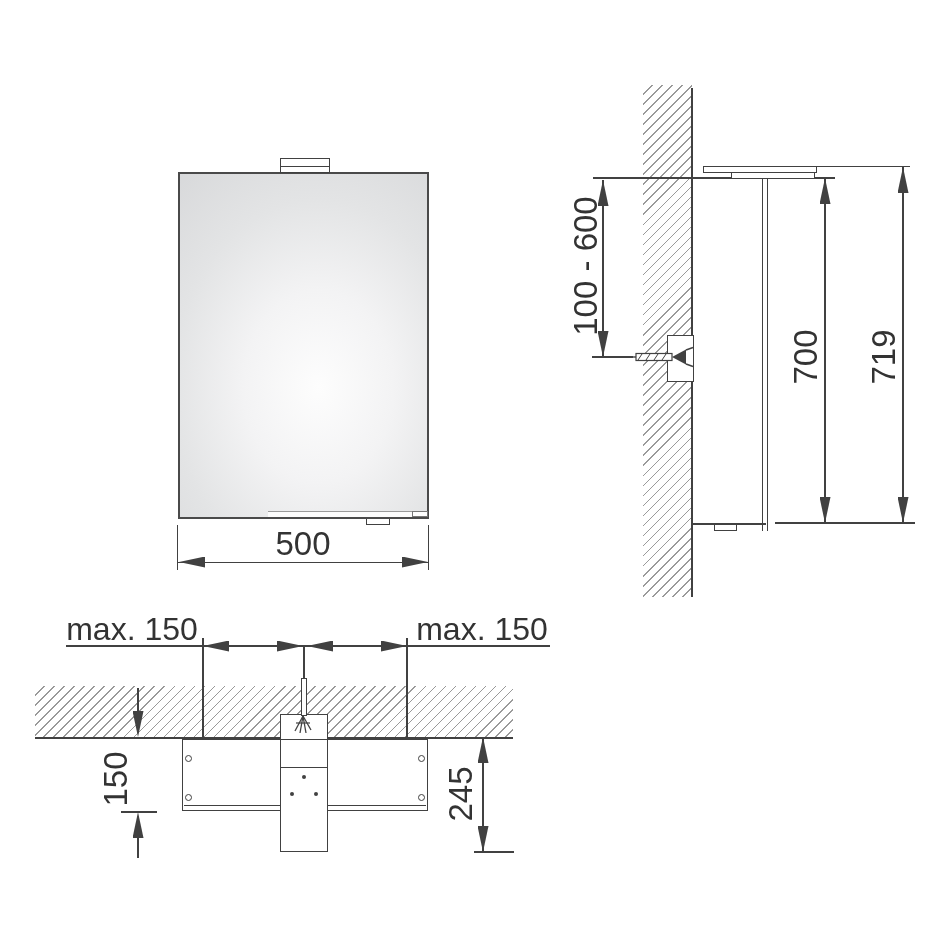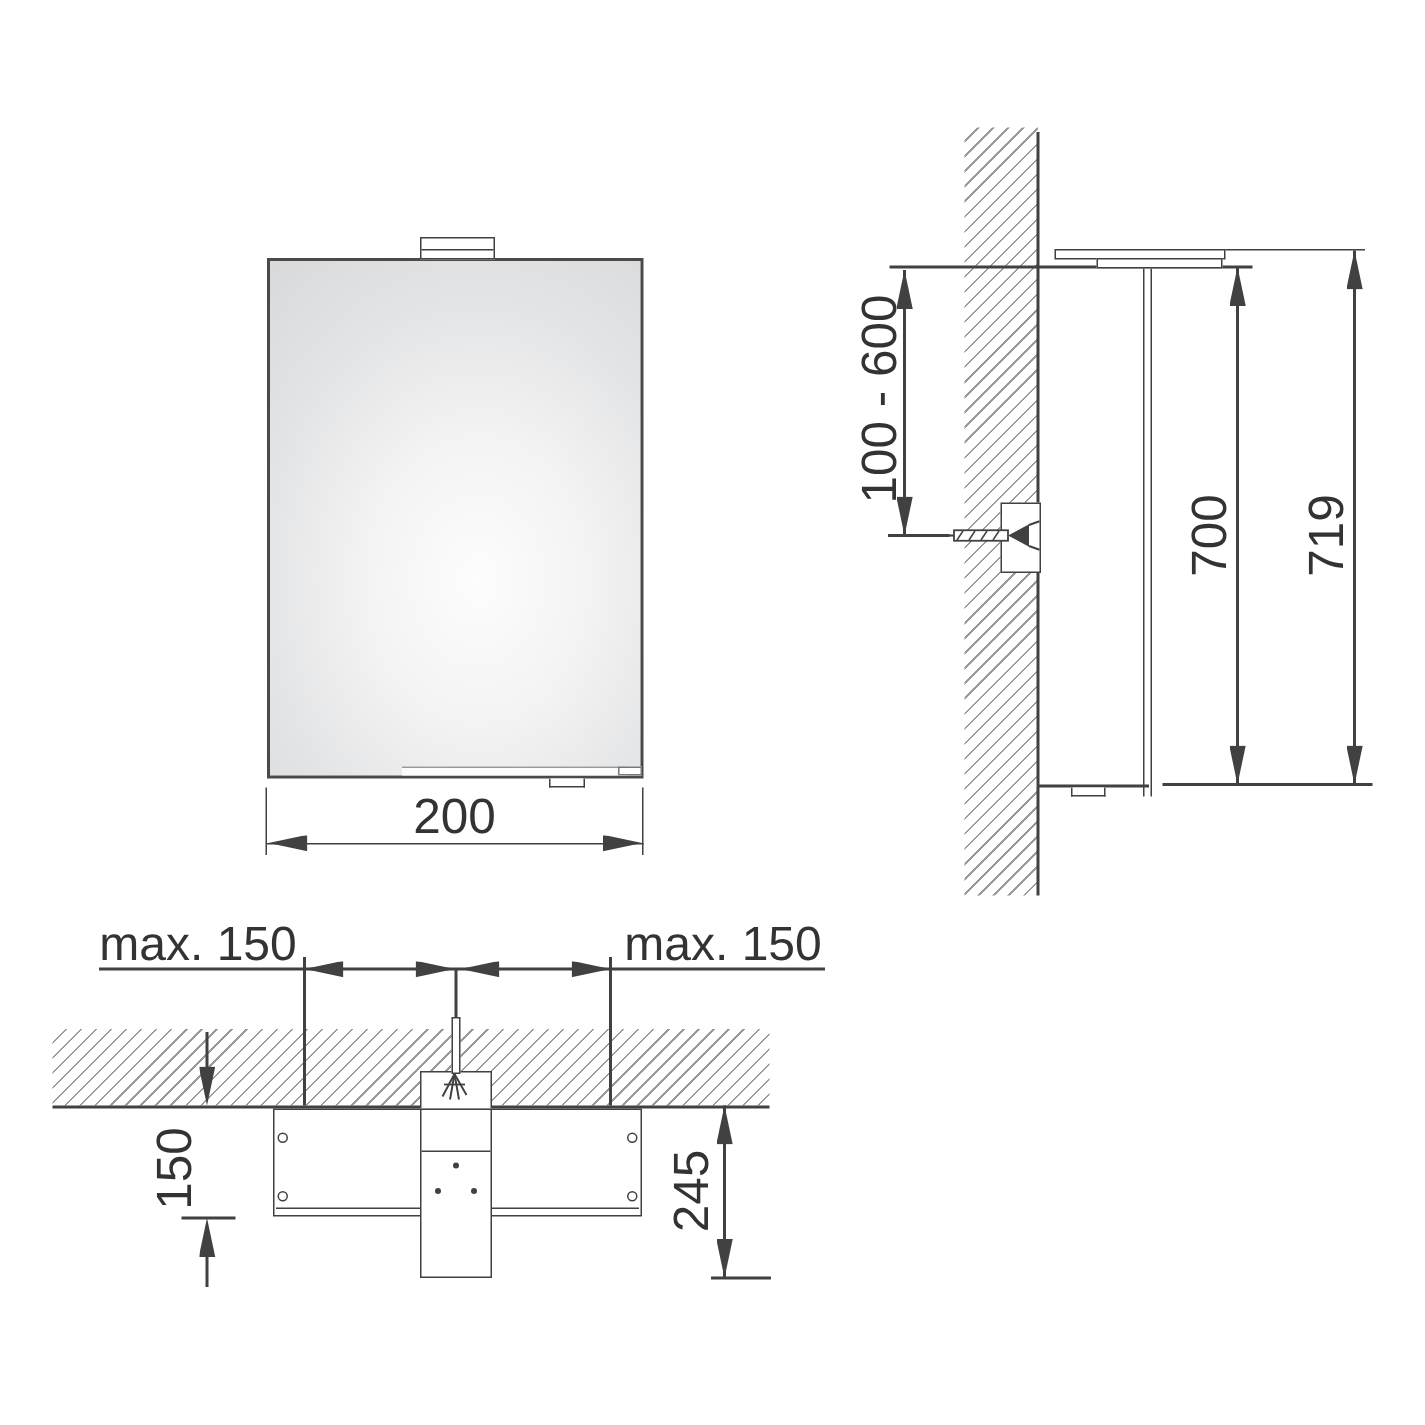--- a/index.html
+++ b/index.html
@@ -37,21 +37,21 @@
     <div class="hl" style="left:281px;top:166px;width:48px;height:1.1px;"></div>
     <div style="position:absolute;left:268px;top:511px;width:150px;height:6px;background:#fcfcfc;border-top:1px solid #9a9a9a;box-sizing:border-box;"></div>
     <div style="position:absolute;left:412px;top:511px;width:16px;height:6px;background:#fff;border:1px solid #777;box-sizing:border-box;"></div>
     <div style="position:absolute;left:366px;top:519px;width:24px;height:6px;background:#fff;border:1.4px solid var(--line);border-top:none;box-sizing:border-box;"></div>
 
     <div class="vl" style="left:176.8px;top:525px;height:45px;width:1.2px;"></div>
     <div class="vl" style="left:428.2px;top:525px;height:45px;width:1.2px;"></div>
     <div class="hl" style="left:178px;top:561.5px;width:251px;"></div>
     <div class="arr left" style="left:179px;top:556.5px;"></div>
     <div class="arr right" style="left:402px;top:556.5px;"></div>
-    <div class="lbl" style="left:263px;top:527px;width:80px;">200</div>
+    <div class="lbl" style="left:263px;top:527px;width:80px;">500</div>
   </div>
 
   <div>
     <div class="hatch" style="left:643px;top:85px;width:49px;height:512px;"></div>
     <div class="vl" style="left:690.8px;top:88px;width:2px;height:509px;"></div>
     <div class="box" style="left:667px;top:335px;width:27px;height:47px;border-width:1.3px;"></div>
 
     <svg style="left:626px;top:346px;" width="68" height="22" viewBox="0 0 68 22">
       <line x1="0" y1="11" x2="10" y2="11" stroke="#414141" stroke-width="1.4"></line>
       <rect x="10" y="7.5" width="36" height="7" fill="#fff" stroke="#414141" stroke-width="1.2"></rect>

